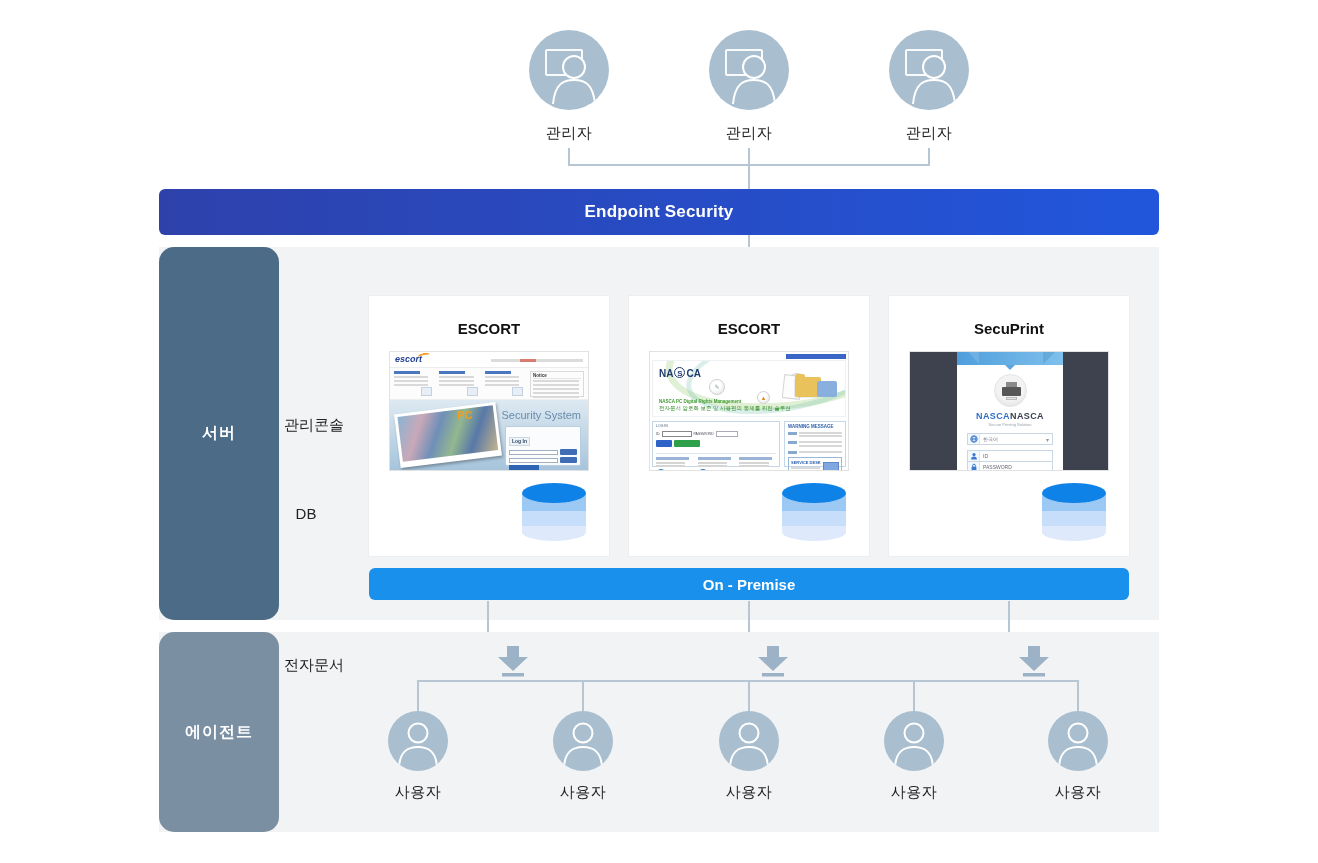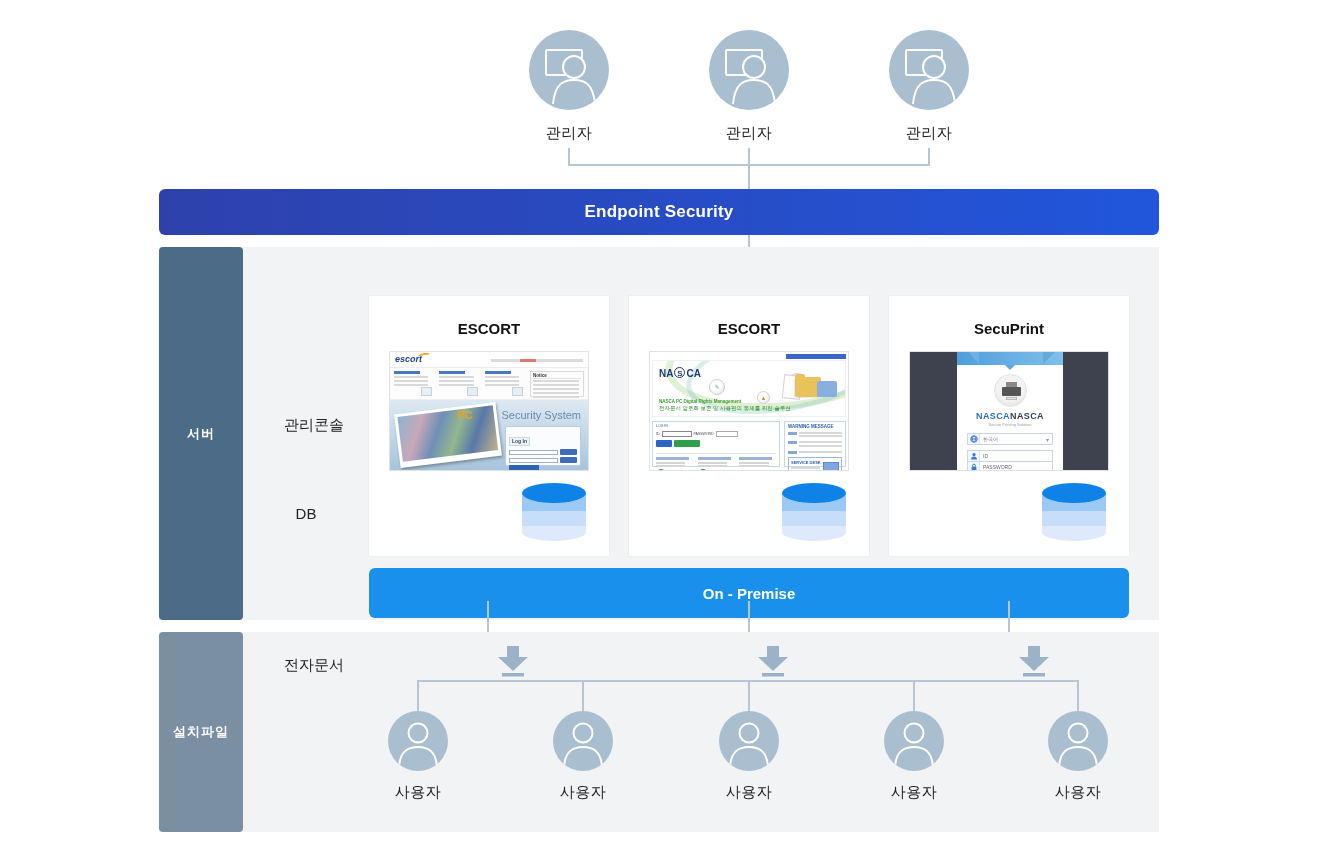--- a/index.html
+++ b/index.html
@@ -19,42 +19,42 @@
 
   
   .banner { position:absolute; left:159px; top:189px; width:1000px; height:46px; border-radius:6px;
             background:linear-gradient(90deg,#2e41ab,#2156dc); color:#fff; font-size:17px; font-weight:bold;
             display:flex; align-items:center; justify-content:center; letter-spacing:.2px; }
 
   
   .row { position:absolute; left:159px; width:1000px; background:#f2f3f4; }
   .row-server { top:247px; height:373px; }
   .row-agent  { top:632px; height:200px; }
-  .side-box { position:absolute; left:159px; width:84px; border-radius:4px; color:#fff; font-size:13px;
+  .side-box { position:absolute; left:159px; width:120px; border-radius:15px; color:#fff; font-size:16px;
               font-weight:bold; display:flex; align-items:center; justify-content:center; letter-spacing:1px; }
   .side-server { top:247px; height:373px; background:#4c6b87; }
   .side-agent  { top:632px; height:200px; background:#7b8fa3; }
   .row-label { position:absolute; width:100px; text-align:center; font-size:15px; color:#222; }
 
   
   .card { position:absolute; top:296px; width:240px; height:260px; background:#fff; box-shadow:0 0 0 1px rgba(0,0,0,.02); }
   .card-title { position:absolute; top:24px; width:100%; text-align:center; font-size:15px; font-weight:bold; color:#111; }
   .shot { position:absolute; left:20px; top:55px; width:200px; height:120px; background:#fff;
           border:1px solid #e2e2e2; overflow:hidden; }
 
   
   .db { position:absolute; left:153px; top:187px; width:64px; height:58px; }
   .db i { position:absolute; left:0; width:64px; display:block; }
   .db-top { top:0; height:20px; border-radius:50%; background:#0f82e8; z-index:4; }
   .db-b1 { top:11px; height:17px; background:#9cc8f4; z-index:3; }
   .db-b2 { top:28px; height:15px; background:#c6def9; z-index:2; }
   .db-b3 { top:43px; height:15px; background:#deeafc; border-radius:0 0 50% 50%/0 0 60% 60%; z-index:1; }
 
   
-  .onprem { position:absolute; left:369px; top:568px; width:760px; height:50px; background:#1890ec; border-radius:6px;
+  .onprem { position:absolute; left:369px; top:568px; width:760px; height:32px; background:#1890ec; border-radius:6px;
             color:#fff; font-weight:bold; font-size:15px; display:flex; align-items:center; justify-content:center; }
 
   .dl-arrow { position:absolute; width:34px; height:32px; }
 
   
   .esc-head { position:relative; height:16px; border-bottom:1px solid #ececec; }
   .esc-logo { position:absolute; left:5px; top:2px; font-size:9px; font-weight:bold; font-style:italic; color:#1f3f94; }
   .esc-swoosh { position:absolute; left:28px; top:1px; width:12px; height:6px; border-top:2px solid #f0a020; border-radius:50%; transform:rotate(-12deg); }
   .esc-meta1 { position:absolute; right:5px; top:7px; width:92px; height:3px; background:#dcdcdc; }
   .esc-meta2 { position:absolute; right:52px; top:7px; width:16px; height:3px; background:#d87d6d; }
@@ -429,21 +429,21 @@
   <div class="onprem">
     <span>On - Premise</span>
   </div>
 
   <div class="line vline" style="left:487px; top:601px; height:81px;"></div>
   <div class="line vline" style="left:748px; top:601px; height:81px;"></div>
   <div class="line vline" style="left:1008px; top:601px; height:81px;"></div>
 
   <div class="row row-agent"></div>
   <div class="side-box side-agent">
-    <span>설치파일</span>
+    <span>에이전트</span>
   </div>
   <div class="row-label" style="left:264px; top:656px;">전자문서</div>
 
   <svg class="dl-arrow" style="left:496px; top:645px;" viewBox="0 0 34 32">
     <path d="M11,1 h12 v11 h9 L17,26 L2,12 h9 z" fill="#9cb2c6"></path>
       <rect x="6" y="28" width="22" height="3.5" fill="#9cb2c6"></rect>
   </svg>
   <svg class="dl-arrow" style="left:756px; top:645px;" viewBox="0 0 34 32">
     <path d="M11,1 h12 v11 h9 L17,26 L2,12 h9 z" fill="#9cb2c6"></path>
       <rect x="6" y="28" width="22" height="3.5" fill="#9cb2c6"></rect>

